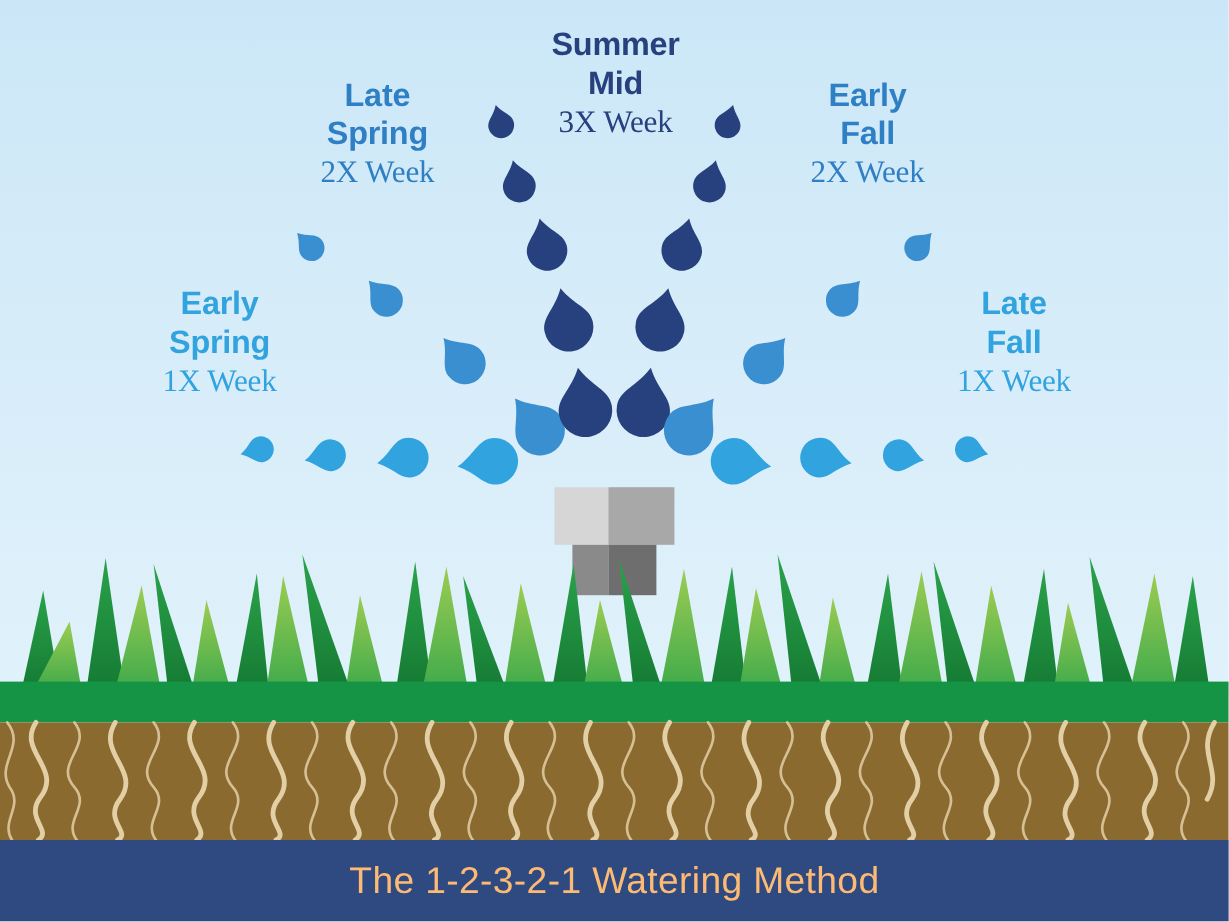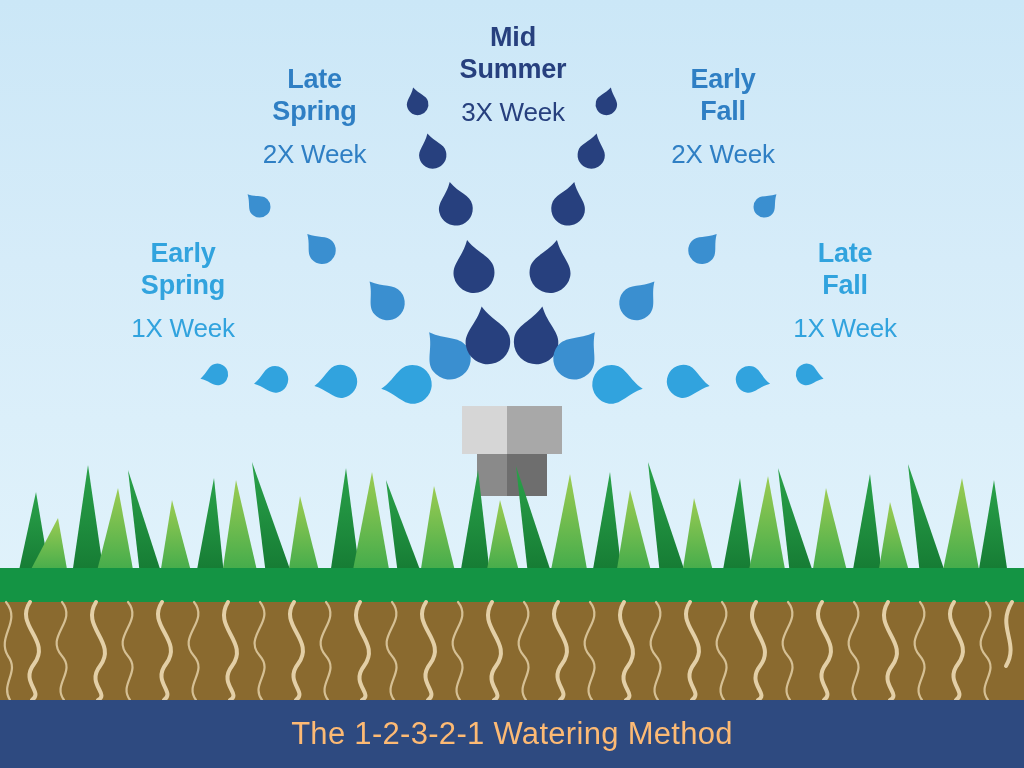--- a/index.html
+++ b/index.html
@@ -48,21 +48,22 @@
   }
   .label .season {
     font-weight: bold;
     font-size: 27px;
     display: block;
   }
   .label .freq {
     font-weight: normal;
     font-size: 26px;
     display: block;
-    margin-top: 11px;
+    margin-top: 1px;
+    font-family: Liberation Serif, serif;
   }
 
   #label-early-spring { left: 78px;  top: 238px; width: 210px; }
   #label-late-spring  { left: 207px; top: 64px;  width: 215px; }
   #label-mid-summer   { left: 418px; top: 22px;  width: 190px; }
   #label-early-fall   { left: 618px; top: 64px;  width: 210px; }
   #label-late-fall    { left: 740px; top: 238px; width: 210px; }
 
   
   .title-bar {
@@ -251,22 +252,22 @@
     <span class="freq">1X Week</span>
   </div>
 
   <div class="label" id="label-late-spring" style="color:#2f7fc4">
     <span class="season">Late</span>
     <span class="season">Spring</span>
     <span class="freq">2X Week</span>
   </div>
 
   <div class="label" id="label-mid-summer" style="color:#27407e">
+    <span class="season">Summer</span>
     <span class="season">Mid</span>
-    <span class="season">Summer</span>
     <span class="freq">3X Week</span>
   </div>
 
   <div class="label" id="label-early-fall" style="color:#2f7fc4">
     <span class="season">Early</span>
     <span class="season">Fall</span>
     <span class="freq">2X Week</span>
   </div>
 
   <div class="label" id="label-late-fall" style="color:#31a3de">

